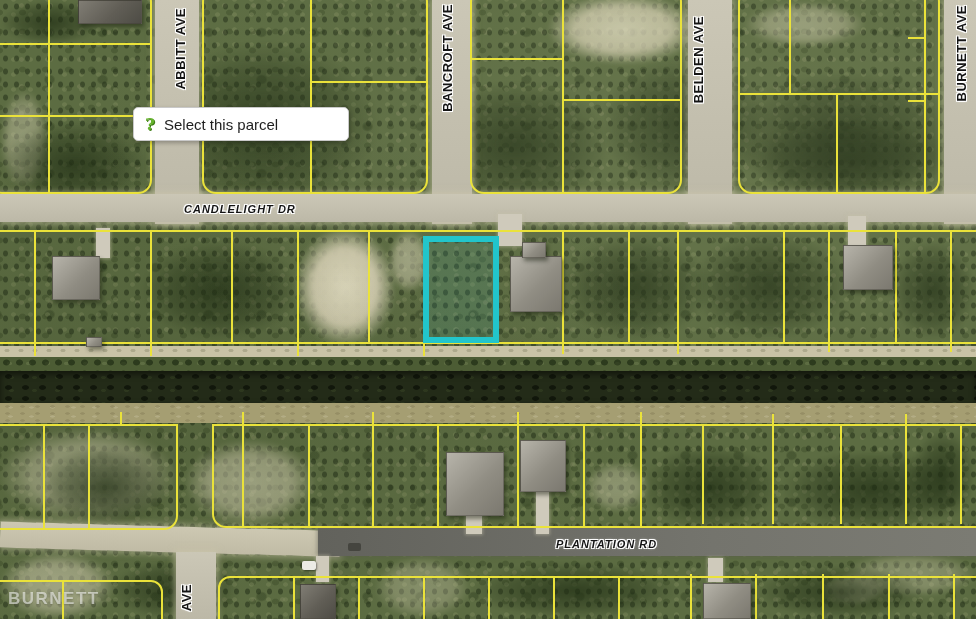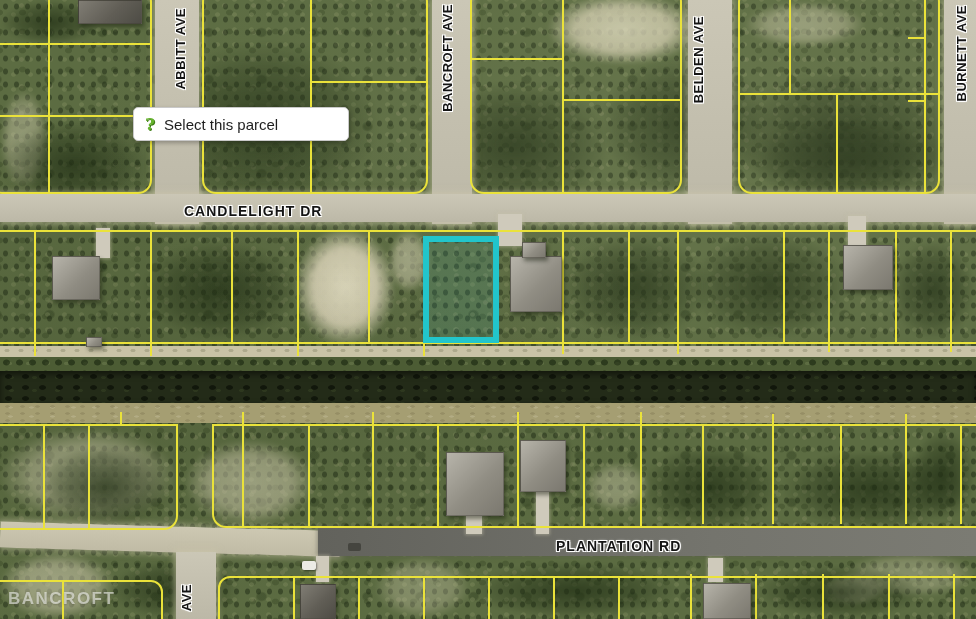--- a/index.html
+++ b/index.html
@@ -64,21 +64,21 @@
     background-size:17px 11px,23px 13px; box-shadow:inset 0 3px 6px rgba(0,0,0,.5); }
   .canal-track{ top:403px; height:20px; background:#a59e72;
     background-image:radial-gradient(rgba(140,132,92,.6) 2px, transparent 3px),radial-gradient(rgba(190,184,148,.55) 2px, transparent 3px);
     background-size:15px 7px,21px 9px; }
   
   .selected{ position:absolute; z-index:8; border:6px solid var(--cyan); background:rgba(40,200,206,.10); }
   
   .slabel{ position:absolute; z-index:9; color:#141414; font-weight:700; font-size:13px; letter-spacing:.5px;
     white-space:nowrap; pointer-events:none;
     text-shadow:-1px -1px 0 #fff,1px -1px 0 #fff,-1px 1px 0 #fff,1px 1px 0 #fff,0 0 3px #fff; }
-  .slabel.h{ font-size:14px; letter-spacing:1px; }
+  .slabel.h{ font-size:11px; letter-spacing:1px;font-style:italic; }
   .slabel.v{ writing-mode:vertical-rl; transform:rotate(180deg); }
   .lbl-abbitt{ left:173px; top:8px; }
   .lbl-bancroft{ left:440px; top:4px; }
   .lbl-belden{ left:691px; top:16px; }
   .lbl-burnett{ left:954px; top:5px; transform:rotate(187deg); }
   .lbl-candlelight{ left:184px; top:203px; }
   .lbl-plantation{ left:556px; top:538px; }
   .lbl-ave-s{ left:179px; top:584px; }
   
   .tooltip{ position:absolute; left:133px; top:107px; width:216px; height:34px; z-index:11;
@@ -248,15 +248,15 @@
     <div class="slabel v lbl-burnett">BURNETT AVE</div>
     <div class="slabel h lbl-candlelight">CANDLELIGHT DR</div>
     <div class="slabel h lbl-plantation">PLANTATION RD</div>
     <div class="slabel v lbl-ave-s">AVE</div>
 
     <div class="tooltip">
       <span class="qicon">?</span>
       <span>Select this parcel</span>
     </div>
 
-    <div class="watermark">BANCROFT</div>
+    <div class="watermark">BURNETT</div>
   </div>
 </div>
 
 </body></html>

